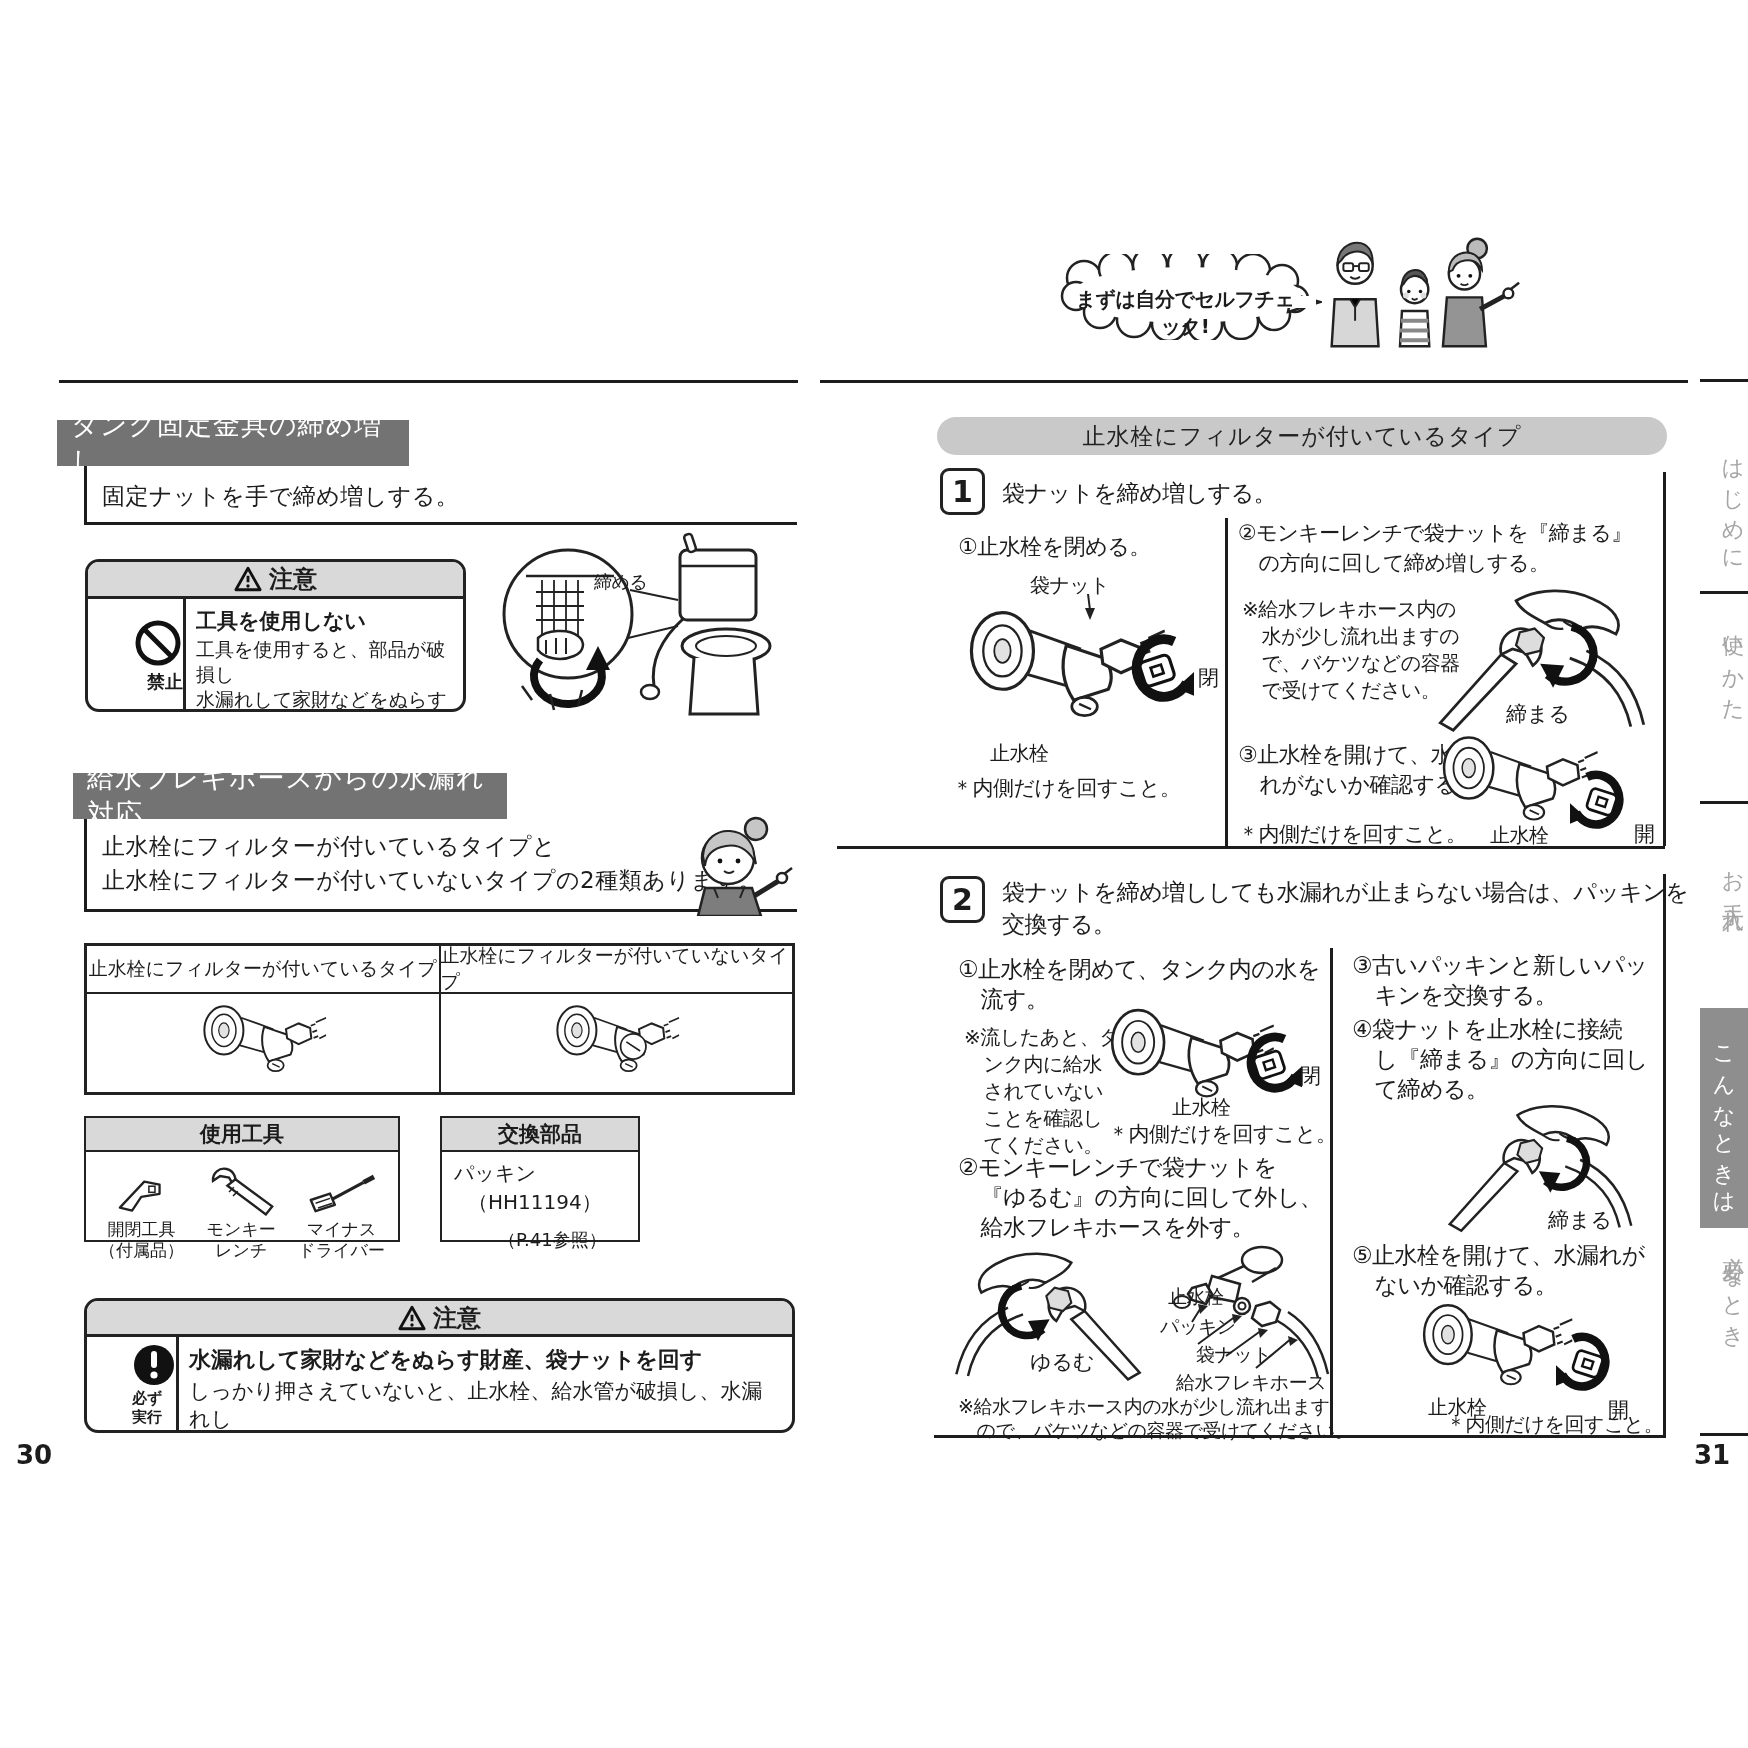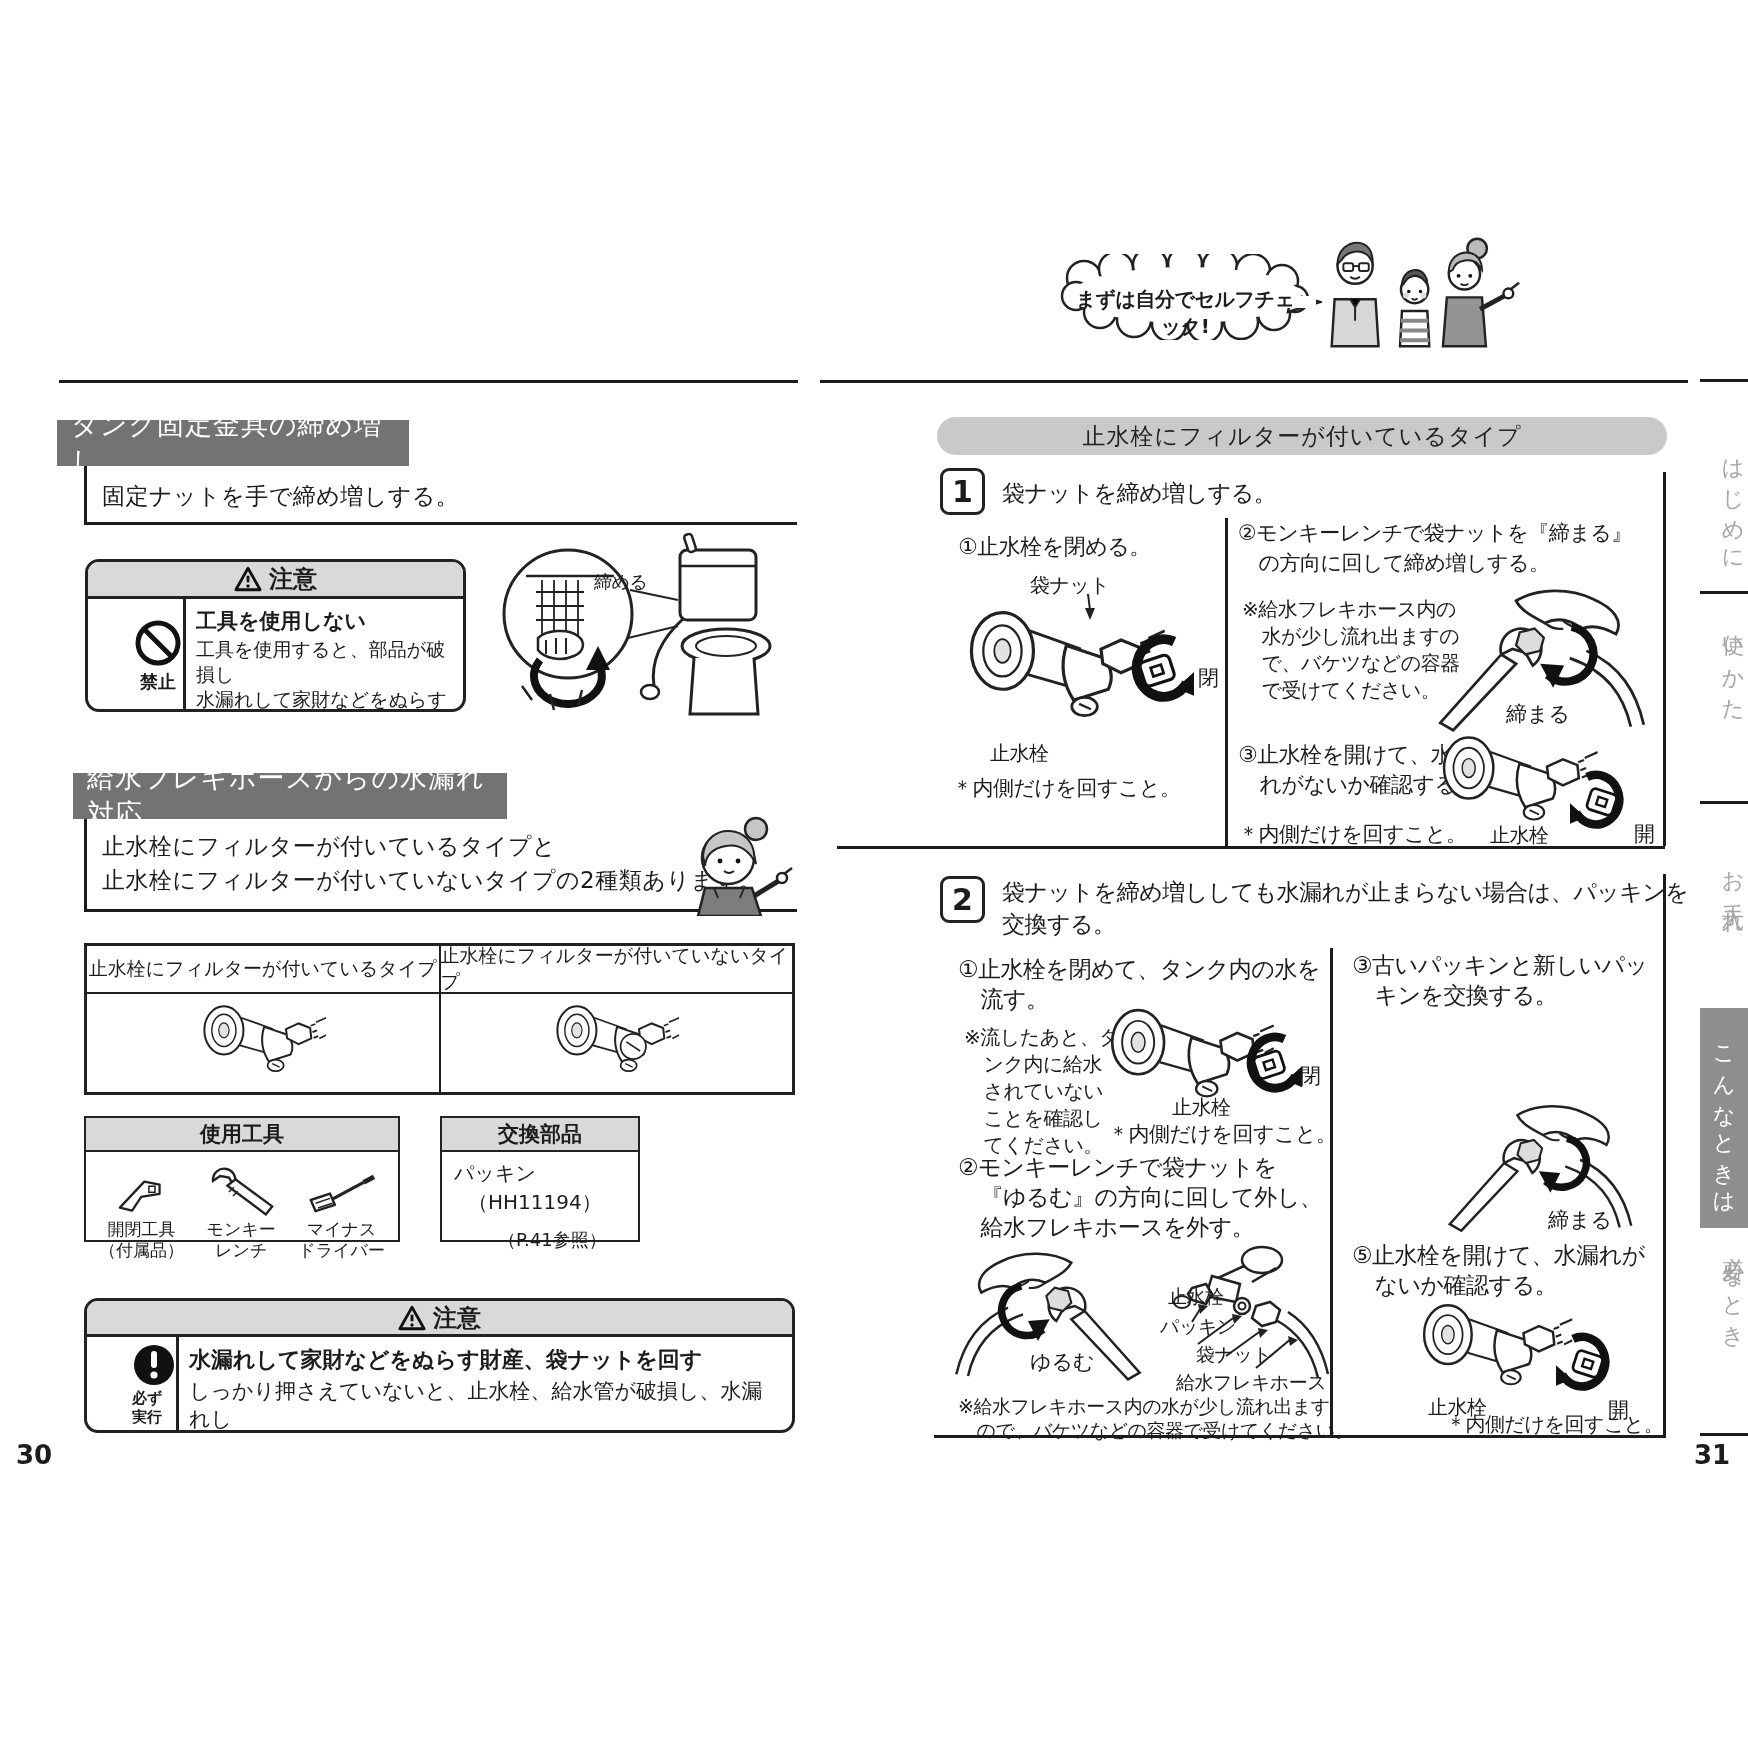--- a/index.html
+++ b/index.html
@@ -7,21 +7,21 @@
   body { font-family:"DejaVu Sans","Liberation Sans",sans-serif; color:#1c1c1c; position:relative; overflow:hidden; }
   .abs { position:absolute; }
   .pre { white-space:pre-line; }
   .hr { background:#1c1c1c; height:3px; }
   .vr { background:#1c1c1c; width:3px; }
   .blackhead { background:#737373; color:#fff; font-size:27px; font-weight:500; display:flex; align-items:center; padding:0 14px; letter-spacing:1px; }
   .lead { font-size:23px; letter-spacing:0.5px; }
   .cautionbox { border:3px solid #222; border-radius:14px; overflow:hidden; background:#fff; }
   .cauthead { background:#d9d9d9; border-bottom:3px solid #222; display:flex; align-items:center; justify-content:center; gap:7px; font-weight:700; font-size:24px; }
   .cautbody { display:flex; height:100%; }
-  .cauticoncell { border-right:3px solid #222; display:flex; flex-direction:column; align-items:center; justify-content:center; gap:2px; flex:0 0 72px;padding-left:45px; }
+  .cauticoncell { border-right:3px solid #222; display:flex; flex-direction:column; align-items:flex-end; justify-content:center; gap:2px; flex:0 0 72px;padding-left:45px; }
   .cauticonlabel { font-size:18px; font-weight:700; }
   .cauttext { padding:8px 10px; }
   .cauttext .bold { font-weight:700; font-size:21px; margin-bottom:2px; }
   .cauttext .body { font-size:19px; line-height:25px; }
   .tbl { border:3px solid #222; background:#fff; }
   .tblhead { display:flex; border-bottom:2.5px solid #222; height:48px; }
   .tblhead > div { flex:1; display:flex; align-items:center; justify-content:center; font-size:19px; }
   .tblhead > div + div { border-left:2.5px solid #222; }
   .tblbody { display:flex; height:98px; }
   .tblbody > div { flex:1; display:flex; align-items:center; justify-content:center; }
@@ -437,20 +437,23 @@
     <div class="abs lbl" style="left:20px;top:74px;font-size:19px">パッキン</div>
     <div class="abs lbl" style="left:56px;top:102px;font-size:19px">袋ナット</div>
     <div class="abs lbl" style="left:36px;top:130px;font-size:19px">給水フレキホース</div>
   </div>
 
   <div class="abs note pre" style="left:958px;top:1394px;font-size:19px;line-height:24px">※給水フレキホース内の水が少し流れ出ます
 　ので、バケツなどの容器で受けてください。</div>
 
   <div class="abs sub pre" style="left:1352px;top:950px;font-size:23px">③古いパッキンと新しいパッ
 　キンを交換する。</div>
+  <div class="abs sub pre" style="left:1352px;top:1014px;font-size:23px">④袋ナットを止水栓に接続
+　し『締まる』の方向に回し
+　て締める。</div>
   <svg class="abs" style="left:1428px;top:1102px" width="225" height="132" viewBox="0 0 240 160">
       <use href="#wrenchhand"></use>
     </svg>
   <div class="abs rotlbl" style="left:1548px;top:1206px">締まる</div>
   <div class="abs sub pre" style="left:1352px;top:1240px;font-size:23px">⑤止水栓を開けて、水漏れが
 　ないか確認する。</div>
   <svg class="abs" style="left:1398px;top:1294px" width="195" height="112" viewBox="0 0 220 160">
       <use href="#valve"></use>
     </svg>
   <svg class="abs" style="left:1556px;top:1330px;transform:scaleX(-1)" width="62" height="72" viewBox="0 0 80 90">

